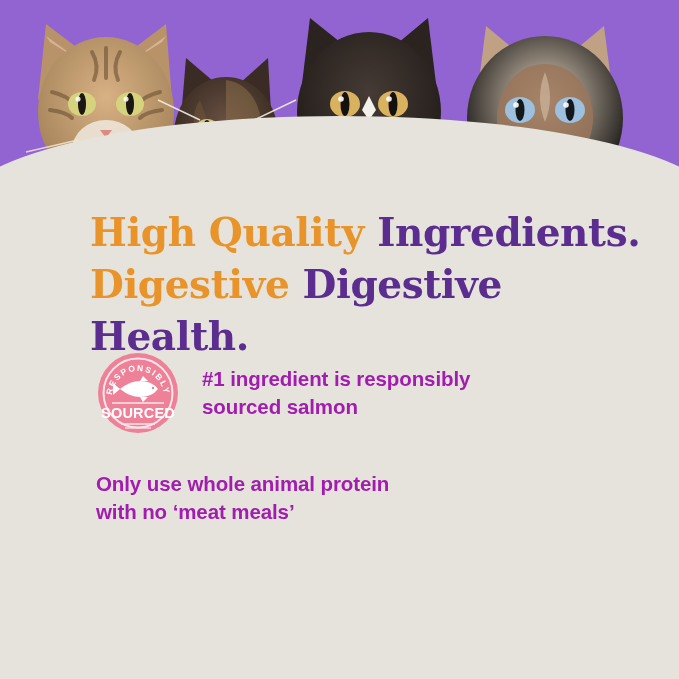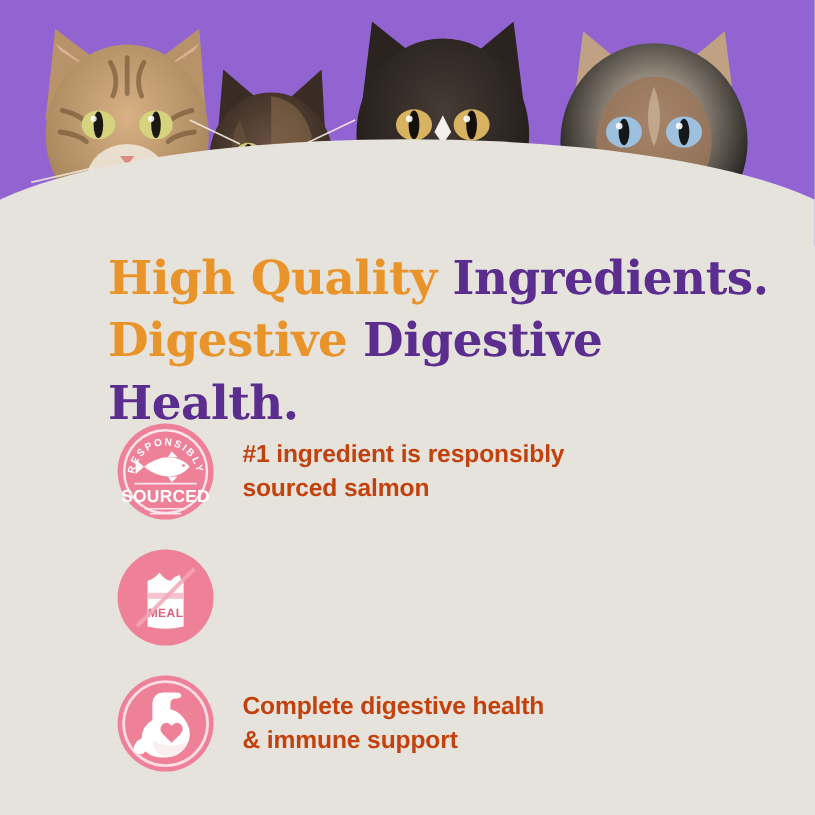--- a/index.html
+++ b/index.html
@@ -50,21 +50,21 @@
     display:flex; align-items:center;
     height:105px;
   }
   .badge {
     width:84px; height:84px; flex:0 0 84px;
     border-radius:50%;
     position:relative;
     margin-right:22px;
   }
   .feature-text {
-    color:#c2410c;
+    color:#a21caf;
     font-size:20.5px;
     font-weight:700;
     line-height:1.34;
     letter-spacing:-0.1px;
     white-space:pre-line;
   }
 </style>
 </head>
 <body>
 
@@ -241,48 +241,18 @@
         <text x="42" y="67" text-anchor="middle" font-family="'Liberation Sans',sans-serif" font-size="14.5" font-weight="700" fill="#FFFFFF" letter-spacing="0.2">SOURCED</text>
         <line x1="25" y1="73" x2="59" y2="73" stroke="#FBE7EB" stroke-width="1.3"></line>
         <line x1="29" y1="77" x2="55" y2="77" stroke="#FBE7EB" stroke-width="1.3"></line>
       </svg>
     </div>
     <div class="feature-text">#1 ingredient is responsibly
 sourced salmon</div>
   </div>
 
   <div class="feature">
-    <div class="badge">
-      <svg viewBox="0 0 84 84" width="84" height="84">
-        <circle cx="42" cy="42" r="40" fill="#EE8098"></circle>
-
-        <g>
-          <path d="M27 28 q6 -2 10 -7 q4 6 9 7 q4 -4 8 -5 q0 4 3 5 l0 38 q-15 4 -30 0 z" fill="#FFFFFF"></path>
-          <rect x="27" y="38" width="30" height="5" fill="#F6C3CD"></rect>
-          <text x="42" y="58" text-anchor="middle" font-family="'Liberation Sans',sans-serif" font-size="10" font-weight="700" fill="#E0607C" letter-spacing="0.4">MEAL</text>
-        </g>
-
-        <line x1="18" y1="66" x2="66" y2="18" stroke="#F4A7B6" stroke-width="3.4" opacity=".85"></line>
-      </svg>
-    </div>
+    <div class="feature-text">Only use whole animal protein
+with no ‘meat meals’</div>
   </div>
 
-  <div class="feature">
-    <div class="badge">
-      <svg viewBox="0 0 84 84" width="84" height="84">
-        <circle cx="42" cy="42" r="40" fill="#EE8098"></circle>
-        <circle cx="42" cy="42" r="35" fill="none" stroke="#FBDDE3" stroke-width="2.4"></circle>
-
-        <path d="M40 16 q-8 0 -9 9 l0 14 q-9 5 -9 16 q0 13 14 15 q16 2 23 -9
-                 q6 -9 1 -19 q-5 -10 -14 -12 l0 -5 q0 -4 5 -4 q4 0 4 -2.5 q0 -2.5 -4 -2.5 z" fill="#FFFFFF"></path>
-
-        <path d="M24 54 q-6 1 -8 6 q-2 5 3 7 q4 2 7 -3 z" fill="#FFFFFF"></path>
-
-        <path d="M31 56 q14 8 30 1 q-4 12 -17 12 q-12 0 -13 -13 z" fill="#F9E3E8" opacity=".6"></path>
-
-        <path d="M47 44 q-4 -5 -8 -1 q-3 4 1 8 l7 7 l7 -7 q4 -4 1 -8 q-4 -4 -8 1 z" fill="#EE8098"></path>
-      </svg>
-    </div>
-    <div class="feature-text">Complete digestive health
-&amp; immune support</div>
-  </div>
 
 </div>
 
 </body></html>

